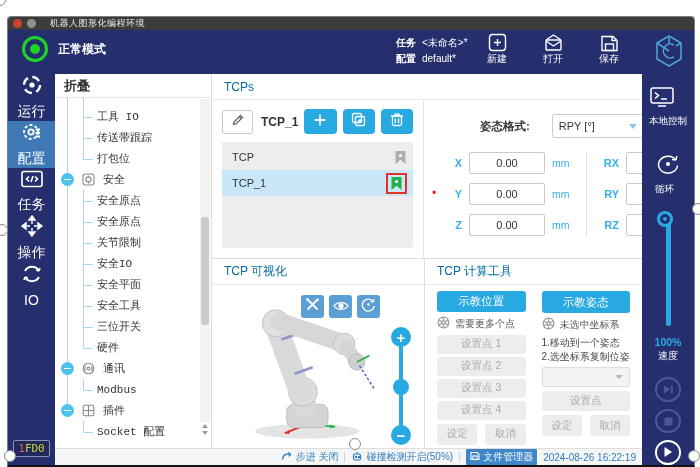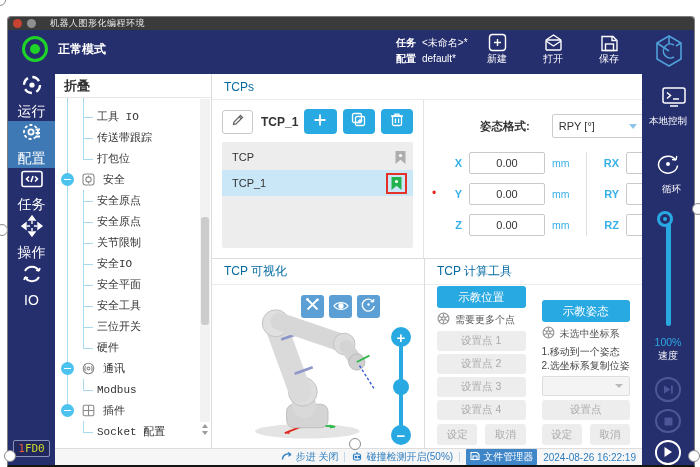--- a/index.html
+++ b/index.html
@@ -119,21 +119,21 @@
   .viz-btn { width:23px; height:23px; background:#5b9fd4; border-radius:3px; display:flex; align-items:center; justify-content:center; cursor:pointer; }
   .zoom-ctl { position:absolute; right:12px; top:42px; width:22px; height:118px; }
   .zoom-track { position:absolute; left:9px; top:10px; bottom:10px; width:4px; background:#29a9e1; border-radius:2px; }
   .zbtn { position:absolute; left:1px; width:20px; height:20px; border-radius:50%; background:#29a9e1; color:#fff;
           display:flex; align-items:center; justify-content:center; font-size:15px; font-weight:bold; cursor:pointer; line-height:1;}
   .zbtn.plus { top:0; } .zbtn.minus { bottom:0; }
   .zoom-knob { position:absolute; left:3px; top:52px; width:16px; height:16px; border-radius:50%; background:#29a9e1; cursor:pointer; }
   .robot { position:absolute; left:8px; top:2px; }
 
   .calc-panel { flex:1; display:flex; flex-direction:column; overflow:hidden; }
-  .calc-body { flex:1; padding:6px 12px 0 12px; display:flex; gap:16px; overflow:hidden;align-items:flex-end; }
+  .calc-body { flex:1; padding:6px 12px 0 12px; display:flex; gap:16px; overflow:hidden; }
   .calc-col { flex:1; display:flex; flex-direction:column; }
   .teach-btn { height:22px; background:#29a9e1; border:none; border-radius:3px; color:#fff; font-size:11.5px;
                font-family:inherit; cursor:pointer; margin-bottom:4px; }
   .hint-row { display:flex; align-items:center; gap:5px; height:16px; margin-bottom:3px; }
   .hint-text { font-size:10px; color:#555; }
   .gray-btn { height:20px; background:#ededed; border:none; border-radius:3px; color:#a9a9a9; font-size:10.5px;
               font-family:inherit; cursor:pointer; margin-bottom:3px; }
   .confirm-row { display:flex; gap:8px; margin-top:1px; }
   .confirm-row .gray-btn { flex:1; height:21px; }
   .step-line { font-size:10px; color:#444; line-height:14px; }
@@ -144,27 +144,27 @@
   
   .status-bar { height:17px; flex:0 0 17px; background:#f6f6f6; border-top:1px solid #ddd;
                 display:flex; align-items:center; justify-content:flex-end; gap:6px; padding-right:6px;
                 font-size:10px; color:#2d7ec0; white-space:nowrap; }
   .sb-item { display:flex; align-items:center; gap:3px; }
   .vsep { width:1px; height:10px; background:#c3d7e8; }
   .fm-badge { background:#3f86c9; color:#fff; padding:1px 4px; border-radius:1px; display:flex; align-items:center; gap:3px;}
 
   
   .right-rail { width:52px; flex:0 0 52px; background:#262f6e; display:flex; flex-direction:column; align-items:center; color:#fff; }
-  .rr-item { display:flex; flex-direction:column; align-items:flex-end; gap:3px; cursor:pointer; }
+  .rr-item { display:flex; flex-direction:column; align-items:flex-start; gap:3px; cursor:pointer; }
   .rr-lbl { font-size:9.5px; }
   .speed-slider { position:relative; width:22px; height:122px; margin-top:18px; }
   .sl-track { position:absolute; left:9px; top:6px; bottom:2px; width:5px; background:#29a9e1; border-radius:3px; }
   .sl-knob { position:absolute; left:3px; top:0; width:10px; height:10px; background:#29a9e1; border:3px solid #262f6e;
              box-shadow:0 0 0 3px #29a9e1; border-radius:50%; cursor:pointer; }
-  .speed-val { color:#29a9e1; font-size:10.5px; font-weight:normal; margin-top:8px; }
+  .speed-val { color:#29a9e1; font-size:10.5px; font-weight:bold; margin-top:8px; }
   .speed-lbl { font-size:10px; margin-top:1px; }
   .transport { width:26px; height:26px; border-radius:50%; display:flex; align-items:center; justify-content:center; cursor:pointer; }
   .transport.dim { border:2px solid #4d5797; color:#4d5797; }
   .transport.lit { border:2px solid #fff; color:#fff; }
 
   
   .handle { position:absolute; width:12px; height:12px; border-radius:50%; background:#fff; border:1.5px solid #8a8a8a; z-index:60; }
 </style>
 </head>
 <body>

